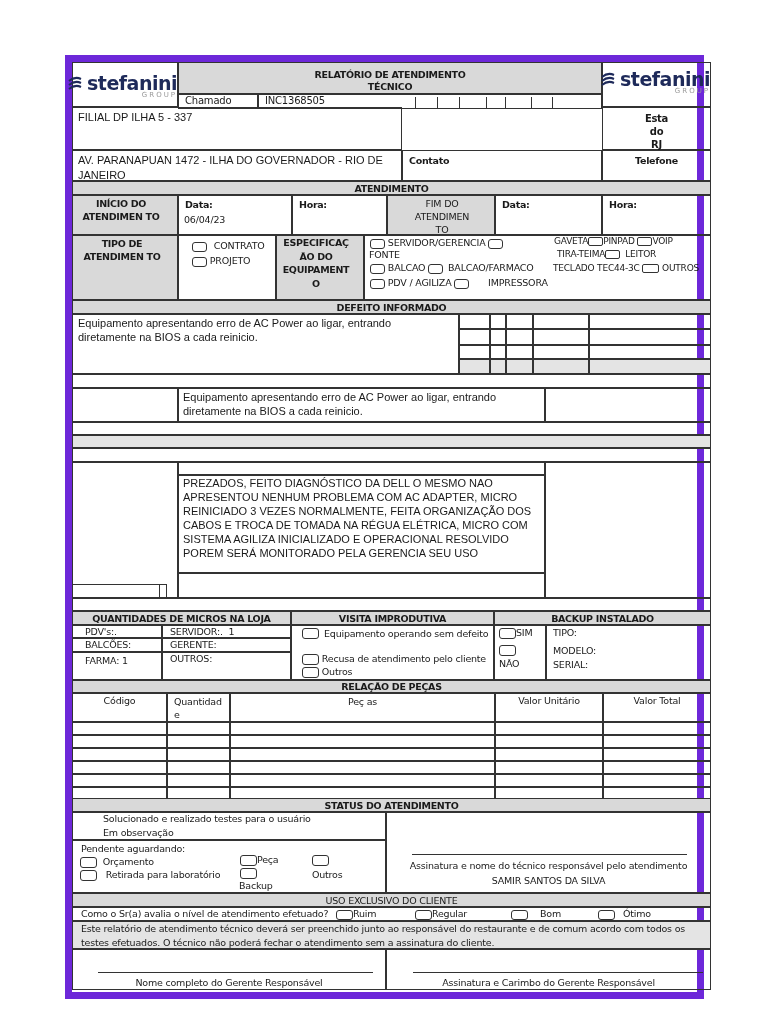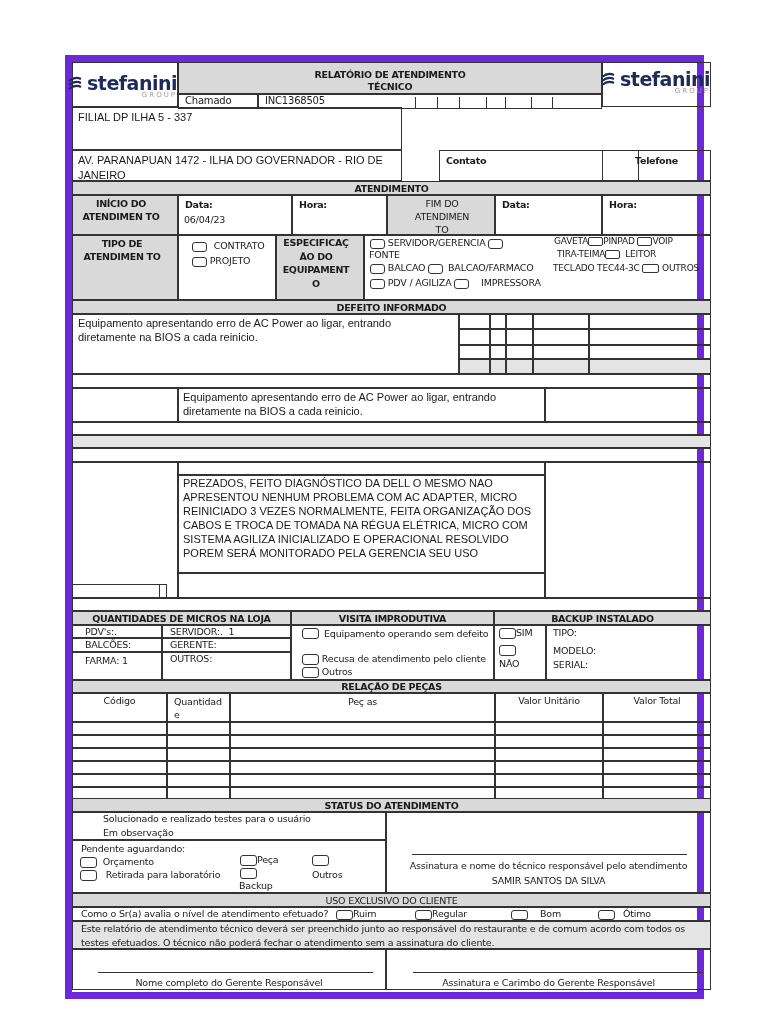--- a/index.html
+++ b/index.html
@@ -74,25 +74,32 @@
     <div class="tick" style="left:200px;"></div>
     <div class="tick" style="left:227px;"></div>
     <div class="tick" style="left:246px;"></div>
     <div class="tick" style="left:272px;"></div>
     <div class="tick" style="left:293px;"></div>
   </div>
 
   <div class="abs b" style="left:0;top:45px;width:330px;height:43px;">
     <span class="ari" style="position:absolute;left:5px;top:3px;">FILIAL DP ILHA 5 - 337</span>
   </div>
+  <div class="abs b" style="left:530px;top:45px;width:109px;height:43px;">
+    <div class="calb center" style="position:absolute;left:0;right:0;top:4px;line-height:13px;font-size:10px;">
+      <div>Esta</div>
+      <div>do</div>
+      <div>RJ</div>
+    </div>
+  </div>
 
   <div class="abs b" style="left:0;top:88px;width:330px;height:31px;">
     <span class="ari" style="position:absolute;left:5px;top:2px;width:320px;line-height:15px;">AV. PARANAPUAN 1472 - ILHA DO GOVERNADOR - RIO DE JANEIRO</span>
   </div>
-  <div class="abs b" style="left:330px;top:88px;width:200px;height:31px;margin-left:37px;">
+  <div class="abs b" style="left:330px;top:88px;width:200px;height:31px;">
     <span class="calb" style="position:absolute;left:6px;top:4px;">Contato</span>
   </div>
   <div class="abs b" style="left:530px;top:88px;width:109px;height:31px;">
     <span class="calb center" style="position:absolute;left:0;right:0;top:4px;">Telefone</span>
   </div>
 
   <div class="abs b gray hdr calb" style="left:0;top:119px;width:639px;height:14px;">ATENDIMENTO</div>
 
   <div class="abs b gray" style="left:0;top:133px;width:106px;height:40px;">
     <div class="calb center" style="position:absolute;left:8px;width:80px;top:1px;line-height:13px;">INÍCIO DO ATENDIMEN TO</div>
@@ -140,21 +147,21 @@
     <div class="cal" style="position:absolute;left:5px;top:26px;white-space:nowrap;">
       <span class="chk"></span>
       <span>BALCAO</span>
       <span class="chk"></span>
       <span style="margin-left:2px;">BALCAO/FARMACO</span>
     </div>
     <div class="cal" style="position:absolute;left:5px;top:41px;white-space:nowrap;">
       <span class="chk"></span>
       <span>PDV / AGILIZA</span>
       <span class="chk"></span>
-      <span style="margin-left:9px;">IMPRESSORA</span>
+      <span style="margin-left:16px;">IMPRESSORA</span>
     </div>
     <div class="cal" style="position:absolute;left:189px;top:0px;white-space:nowrap;font-size:9px;">
       <span>GAVETA</span><span class="chk-sm" style="width:15px;"></span><span>PINPAD</span>
       <span class="chk-sm" style="width:15px;"></span><span>VOIP</span>
     </div>
     <div class="cal" style="position:absolute;left:192px;top:13px;white-space:nowrap;font-size:9px;">
       <span>TIRA-TEIMA</span><span class="chk-sm" style="width:15px;margin-right:5px;"></span><span>LEITOR</span>
     </div>
     <div class="cal" style="position:absolute;left:188px;top:27px;white-space:nowrap;font-size:9px;">
       <span>TECLADO TEC44-3C</span>

